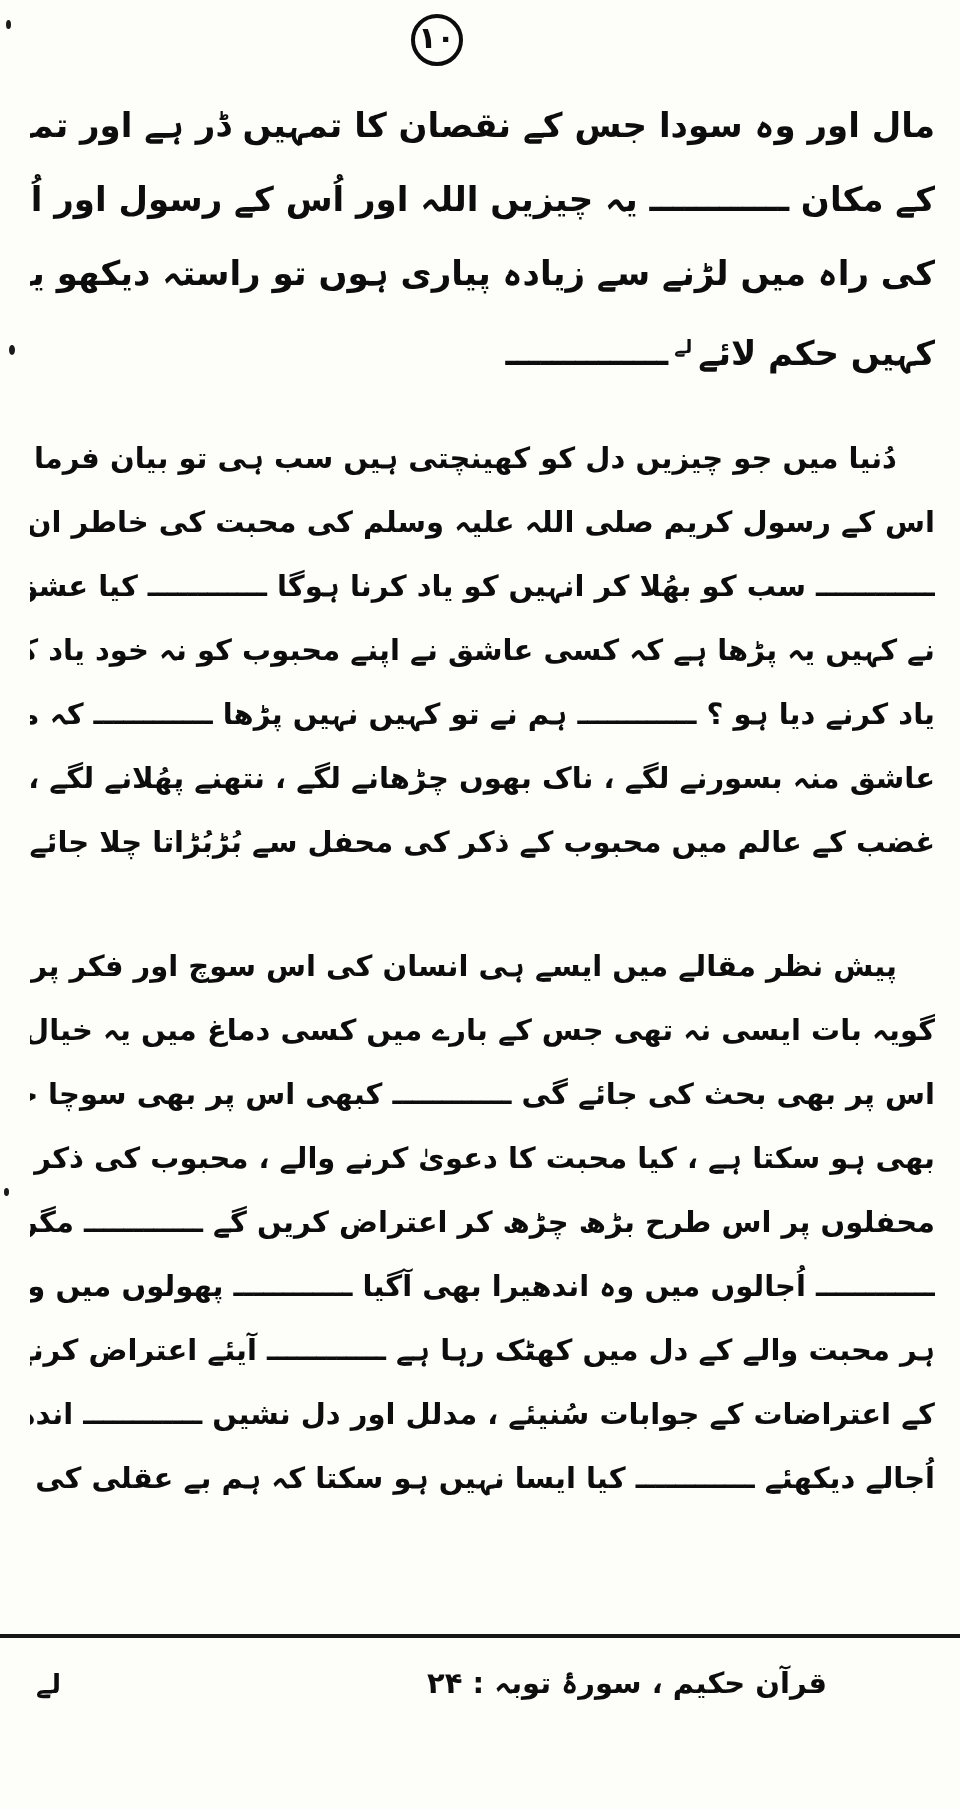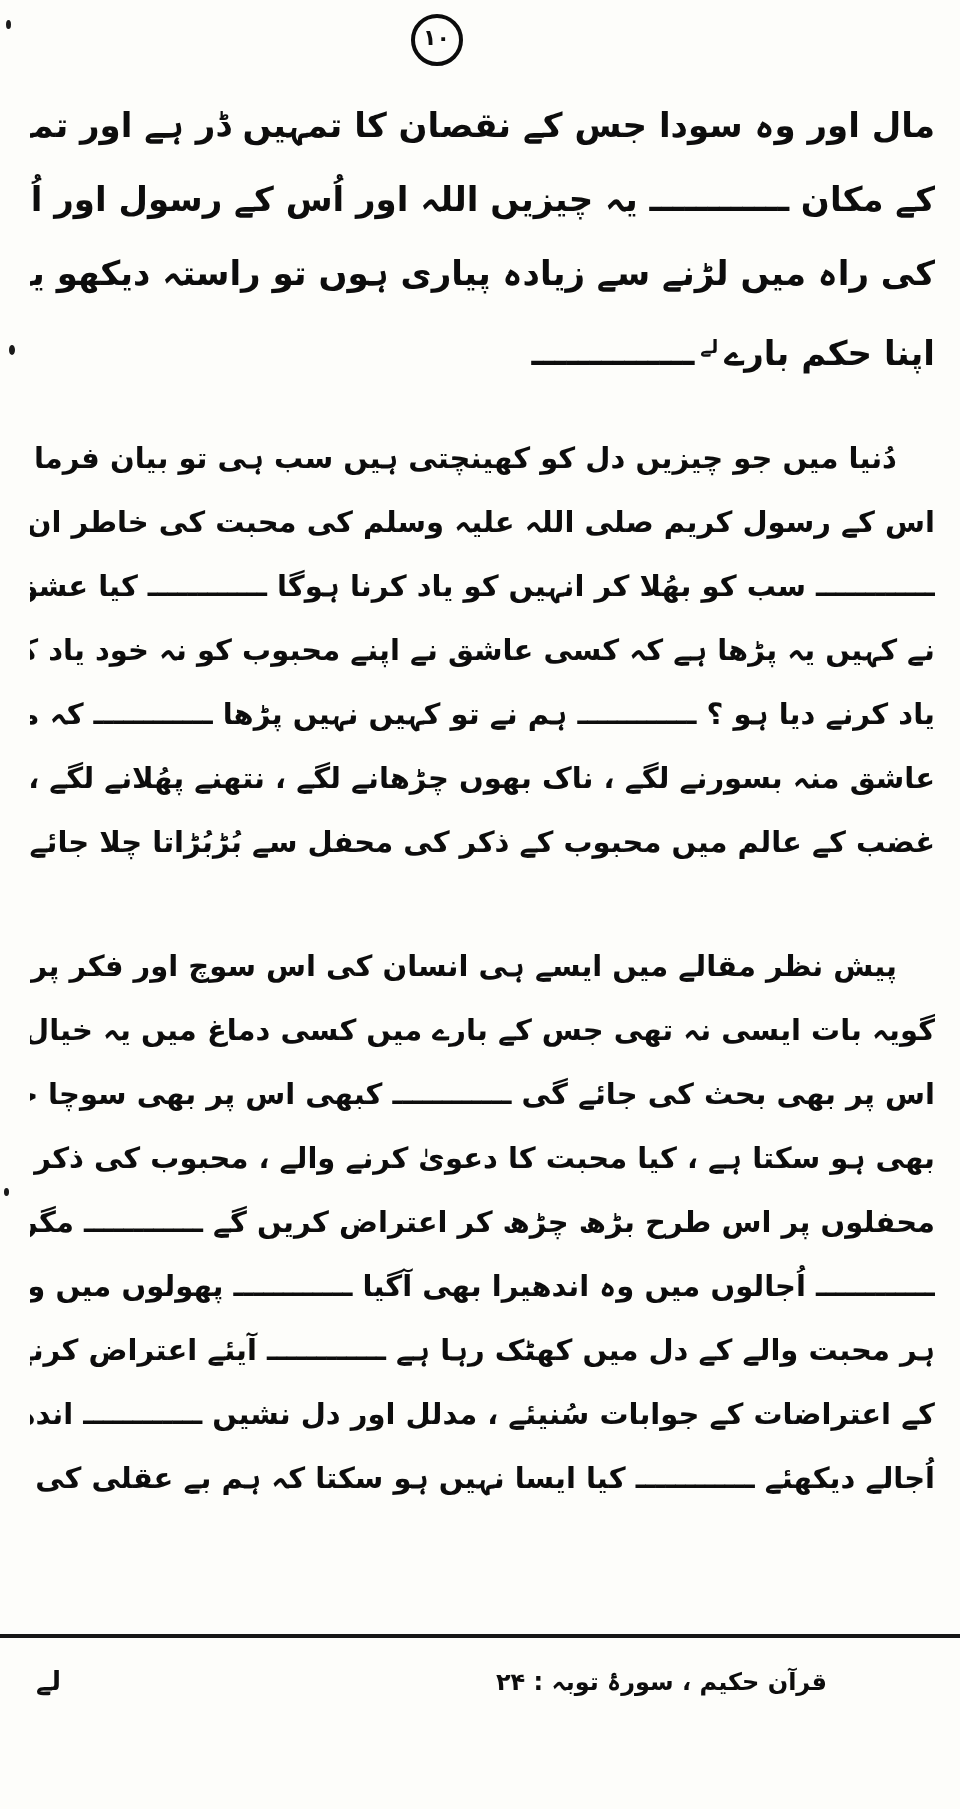--- a/index.html
+++ b/index.html
@@ -28,21 +28,21 @@
     height: 52px;
     border: 4px solid #0c0c0c;
     border-radius: 50%;
     display: flex;
     align-items: center;
     justify-content: center;
     transform: translateX(-46px);
     box-sizing: border-box;
   }
   .page-number {
-    font-size: 22px;
+    font-size: 30px;
     font-weight: bold;
     line-height: 1;
     padding-bottom: 4px;
   }
   .para {
     direction: rtl;
     text-align: right;
   }
   .line {
     white-space: nowrap;
@@ -84,21 +84,21 @@
     padding-right: 108px;
     padding-left: 6px;
     direction: ltr;
   }
   .footnote-marker {
     font-size: 26px;
     font-weight: 800;
     direction: rtl;
   }
   .footnote-citation {
-    font-size: 24px;
+    font-size: 29px;
     font-weight: 800;
     direction: rtl;
     white-space: nowrap;
   }
   .scan-artifact {
     position: absolute;
     background: #1a1a1a;
     border-radius: 50%;
   }
   .artifact-1 { left: 6px; top: 20px; width: 5px; height: 9px; }
@@ -117,21 +117,21 @@
   <div class="badge-row">
     <div class="page-number-badge">
       <span class="page-number">۱۰</span>
     </div>
   </div>
 
   <div class="para quote">
     <div class="line">مال اور وہ سودا جس کے نقصان کا تمہیں ڈر ہے اور تمہارے پسند</div>
     <div class="line">کے مکان ــــــــــــ یہ چیزیں اللہ اور اُس کے رسول اور اُس</div>
     <div class="line">کی راہ میں لڑنے سے زیادہ پیاری ہوں تو راستہ دیکھو یہاں تک کہ اللہ</div>
-    <div class="line"><span>اپنا حکم بارے</span><sup class="footnote-ref">لے</sup><span>ــــــــــــــ</span></div>
+    <div class="line"><span>کہیں حکم لائے</span><sup class="footnote-ref">لے</sup><span>ــــــــــــــ</span></div>
   </div>
 
   <div class="para body-para para-2 indent-first">
     <div class="line">دُنیا میں جو چیزیں دل کو کھینچتی ہیں سب ہی تو بیان فرما دیں ، ہاں ، اللہ اور</div>
     <div class="line">اس کے رسول کریم صلی اللہ علیہ وسلم کی محبت کی خاطر ان سب سے دل ہٹانا ہوگا</div>
     <div class="line">ــــــــــــ سب کو بھُلا کر انہیں کو یاد کرنا ہوگا ــــــــــــ کیا عشق و محبت کی تاریخ میں کسی</div>
     <div class="line">نے کہیں یہ پڑھا ہے کہ کسی عاشق نے اپنے محبوب کو نہ خود یاد کیا ہو اور نہ کسی کو</div>
     <div class="line">یاد کرنے دیا ہو ؟ ــــــــــــ ہم نے تو کہیں نہیں پڑھا ــــــــــــ کہ محبوب کا ذکر سُن کر</div>
     <div class="line">عاشق منہ بسورنے لگے ، ناک بھوں چڑھانے لگے ، نتھنے پھُلانے لگے ، غیض و</div>
     <div class="line">غضب کے عالم میں محبوب کے ذکر کی محفل سے بُڑبُڑاتا چلا جائے ــــــــــــ یہ</div>

